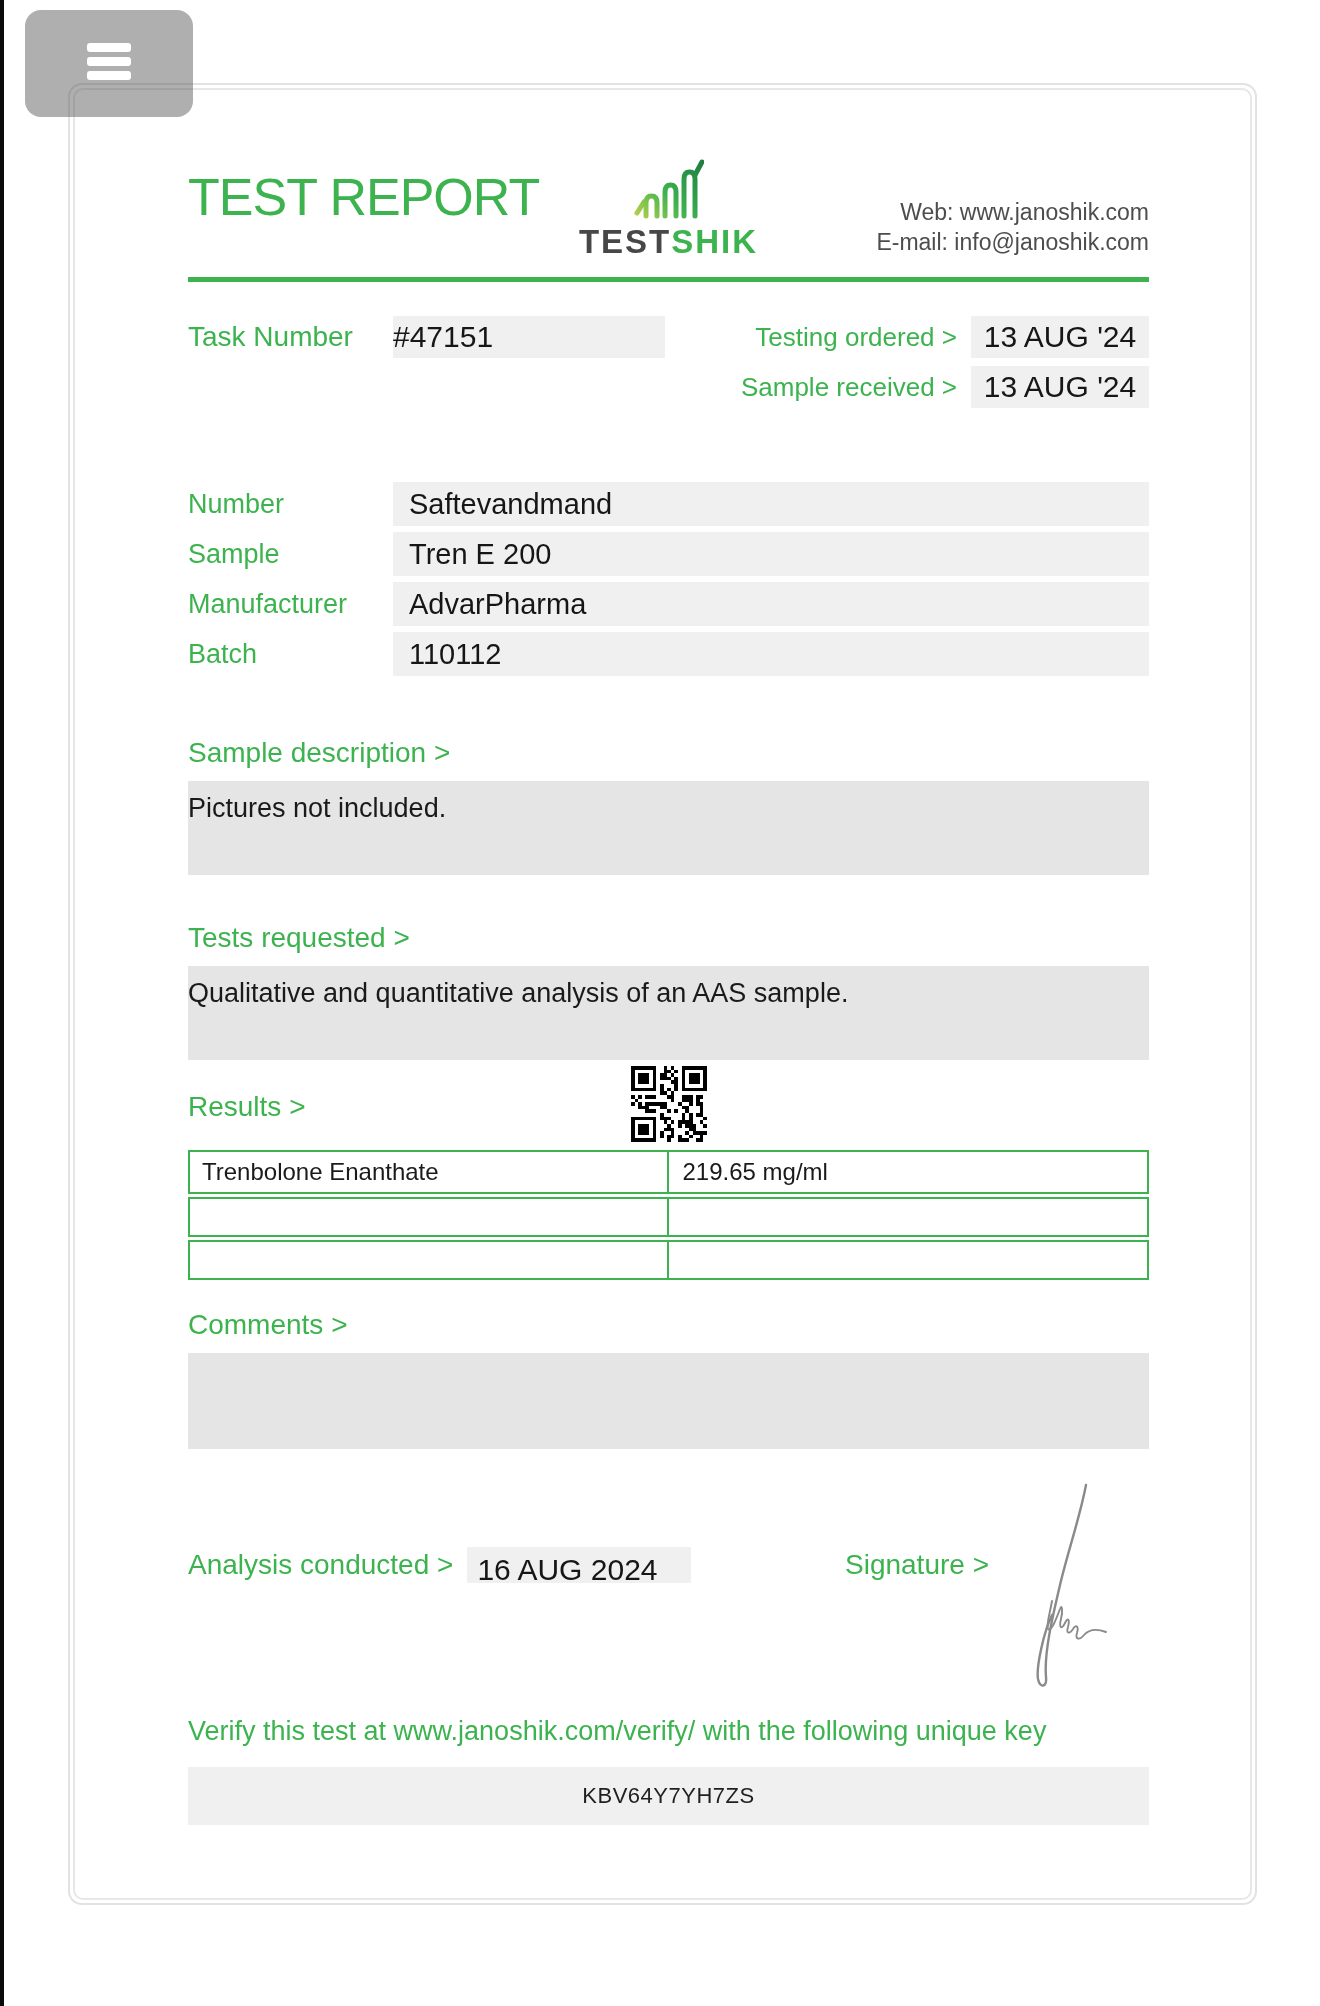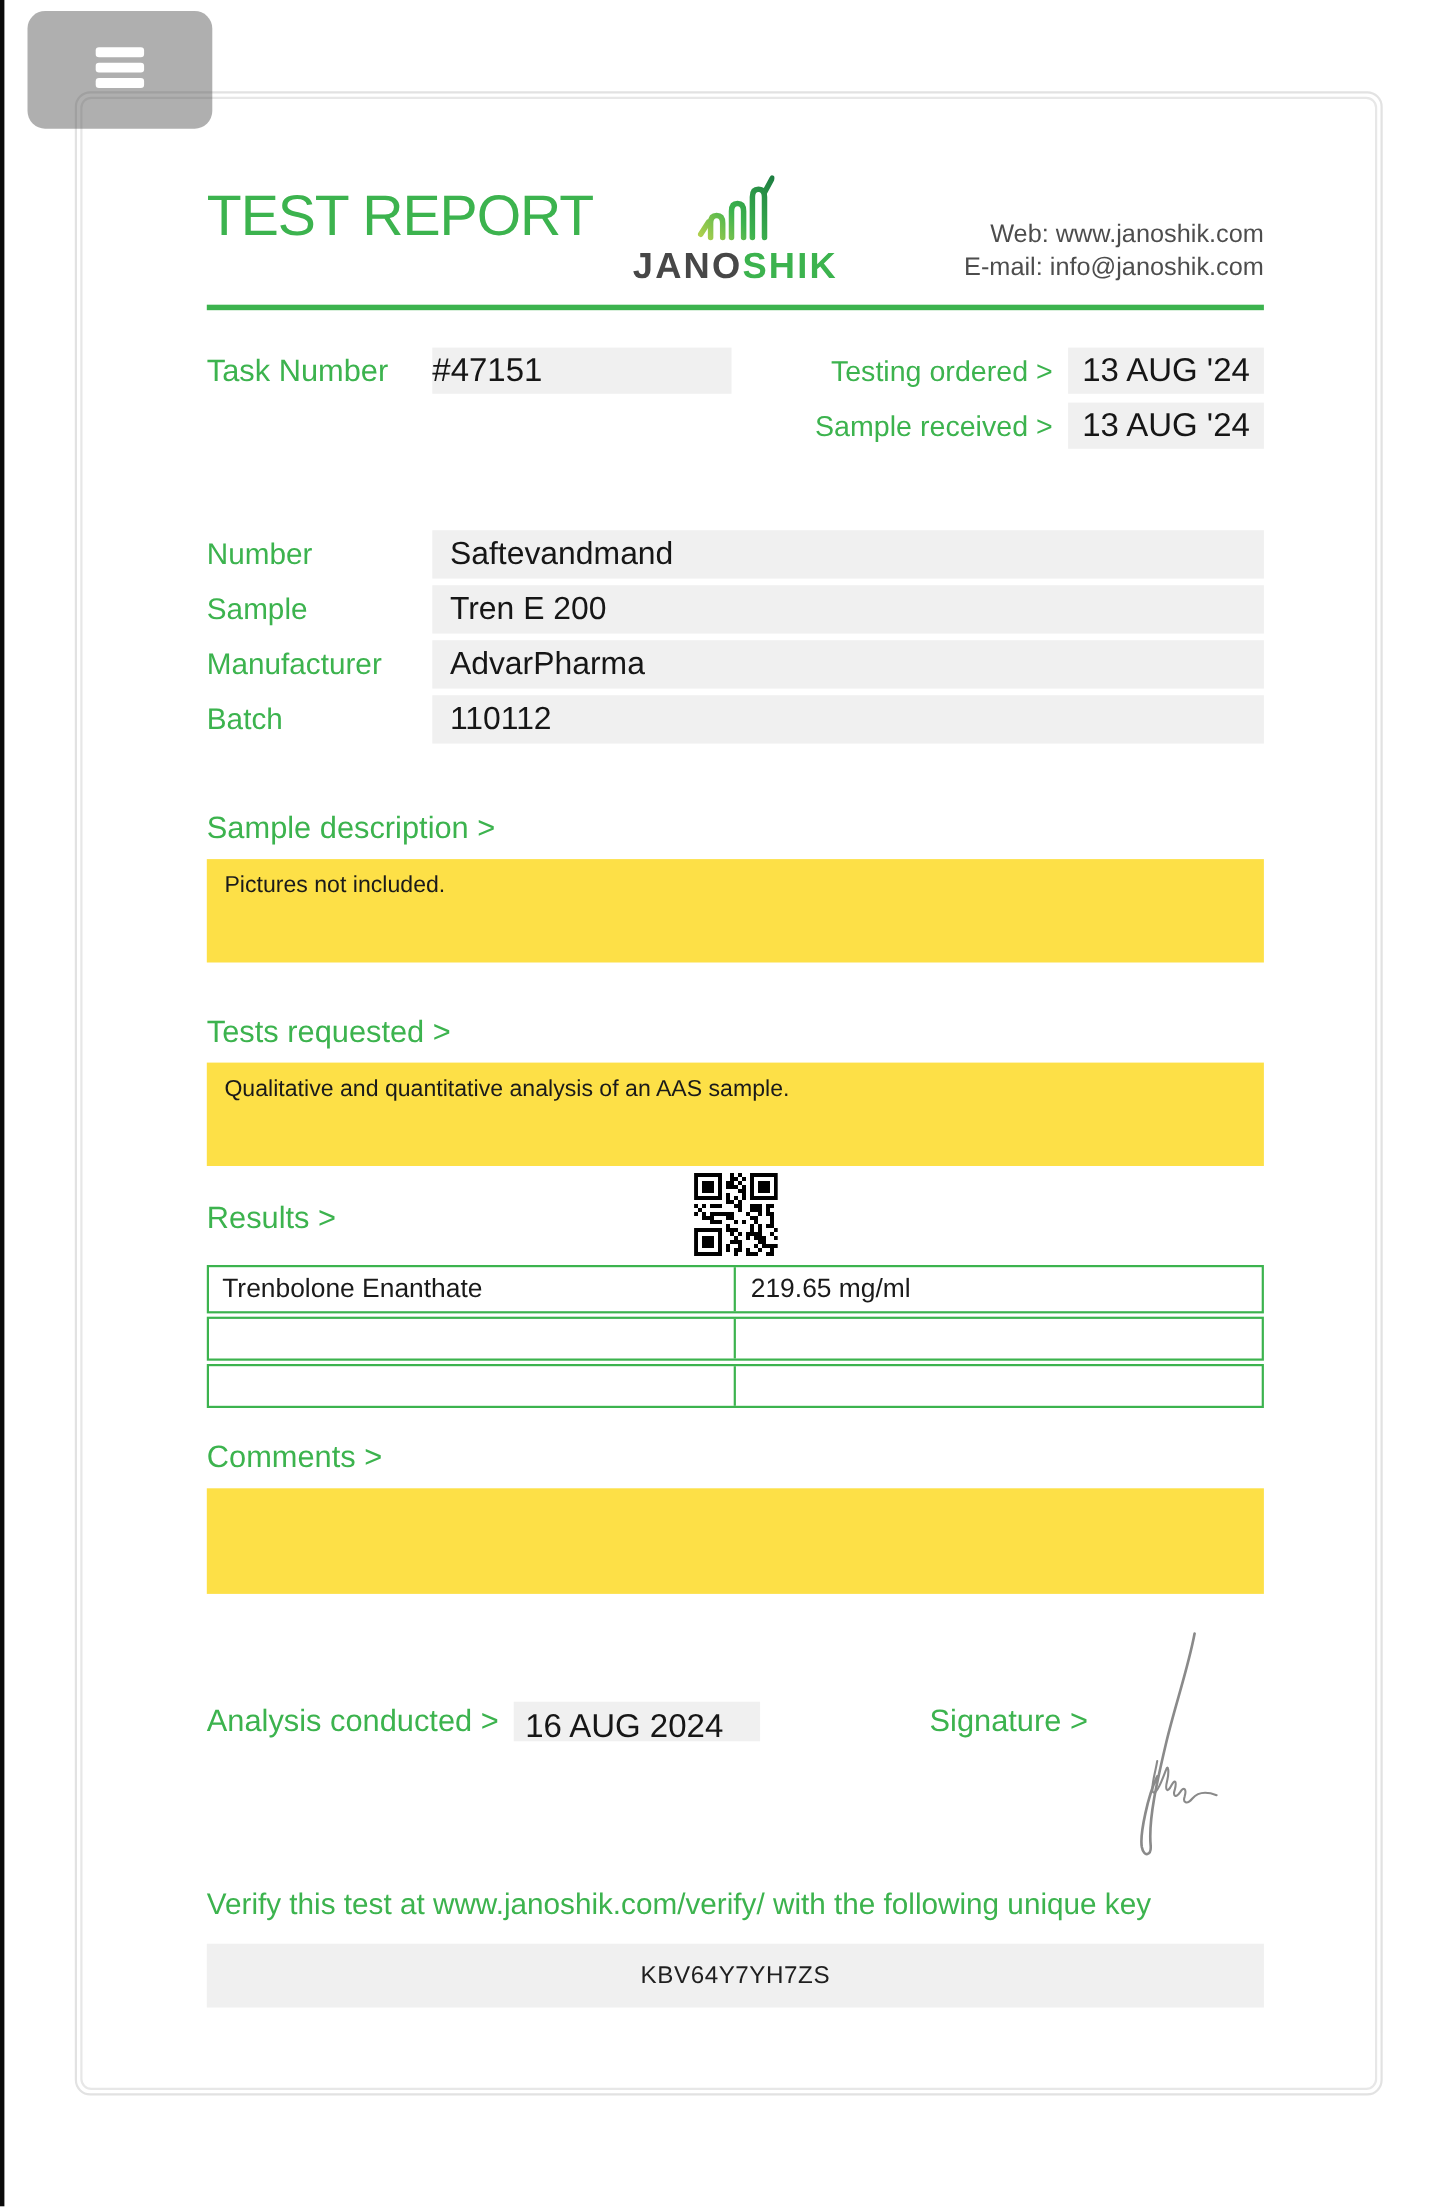--- a/index.html
+++ b/index.html
@@ -43,21 +43,21 @@
 
   .info-block { margin-top:66px; }
   .info-row { display:flex; margin-bottom:6px; }
   .info-label { width:205px; font-size:27px; line-height:44px; }
   .info-value { flex:1; height:44px; background:#f0f0f0; font-size:29px; line-height:44px; padding-left:16px; color:#161616; }
 
   .sec-heading { font-size:28px; color:var(--accent); line-height:30px; }
   .mt-desc { margin-top:62px; }
   .mt-tests { margin-top:48px; }
   .mt-comments { margin-top:30px; }
-  .sec-box { margin-top:13px; background:#fde047; height:94px; padding:12px 16px; font-size:21px; color:#1a1a1a; }
+  .sec-box { margin-top:13px; background:#e5e5e5; height:94px; padding:12px 0; font-size:27px; color:#1a1a1a; }
   .comments-box { height:96px; }
 
   .results-zone { position:relative; height:90px; }
   .results-heading { position:absolute; left:0; top:32px; }
   .qr { position:absolute; left:50%; transform:translateX(-50%); top:6px; width:76px; height:76px; }
 
   .rtable { margin-top:0; }
   .rrow { display:flex; border:2px solid var(--accent); margin-bottom:3px; height:40px; }
   .rrow.first { height:44px; }
   .rcell-name { width:50%; border-right:2px solid var(--accent); font-size:24px; padding-left:12px; display:flex; align-items:center; color:#1a1a1a; }
@@ -101,21 +101,21 @@
               <stop offset="1" stop-color="#1b7a40"></stop>
             </linearGradient>
           </defs>
           <path d="M3 56 L10 45" stroke="url(#lg)" stroke-width="5" stroke-linecap="round"></path>
           <path d="M12 59 V46 Q12 39 17.5 39 Q23 39 23 46 V59" stroke="url(#lg)" stroke-width="5" stroke-linecap="round"></path>
           <path d="M31 59 V35 Q31 28 36.5 28 Q42 28 42 35 V59" stroke="url(#lg)" stroke-width="5" stroke-linecap="round"></path>
           <path d="M50 59 V22 Q50 15 55.5 15 Q61 15 61 22 V59" stroke="url(#lg)" stroke-width="5" stroke-linecap="round"></path>
           <path d="M61 18 L68 5" stroke="url(#lg)" stroke-width="5" stroke-linecap="round"></path>
         </svg>
         <div class="logo-word">
-          <span class="jano">JANO</span><span class="shik">SHIK</span>
+          <span class="jano">TEST</span><span class="shik">SHIK</span>
         </div>
       </div>
       <div class="hz-right">
         <div>Web: www.janoshik.com</div>
         <div>E-mail: info@janoshik.com</div>
       </div>
     </div>
 
     <hr class="rule">
 

